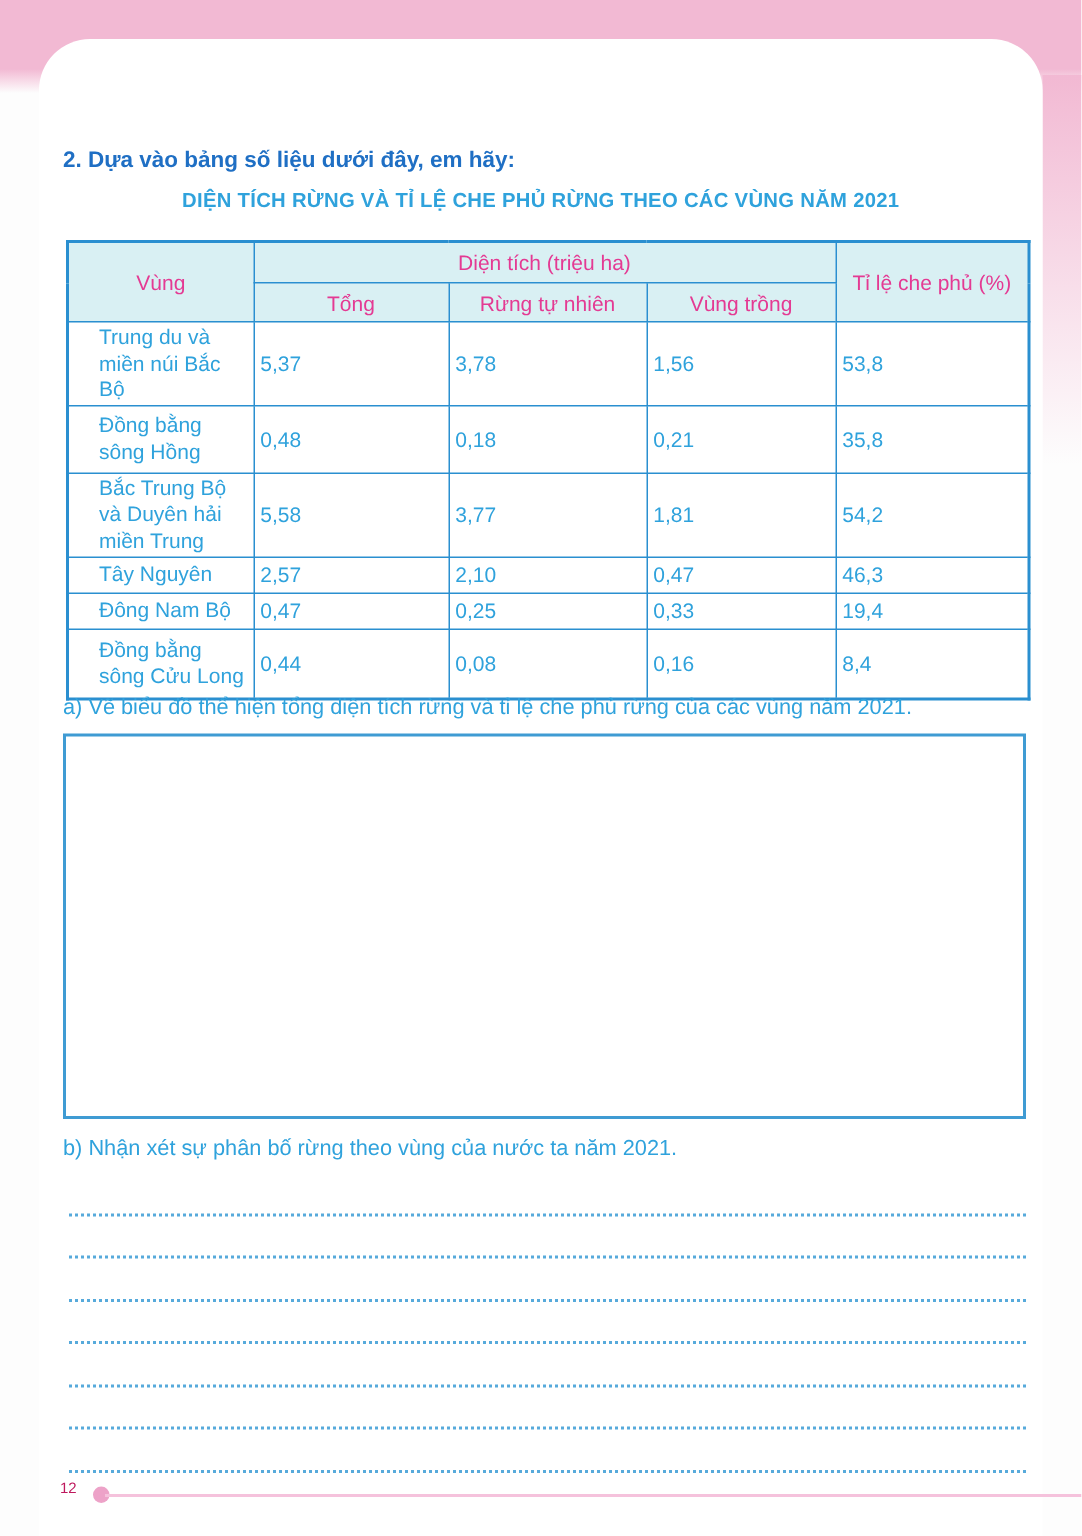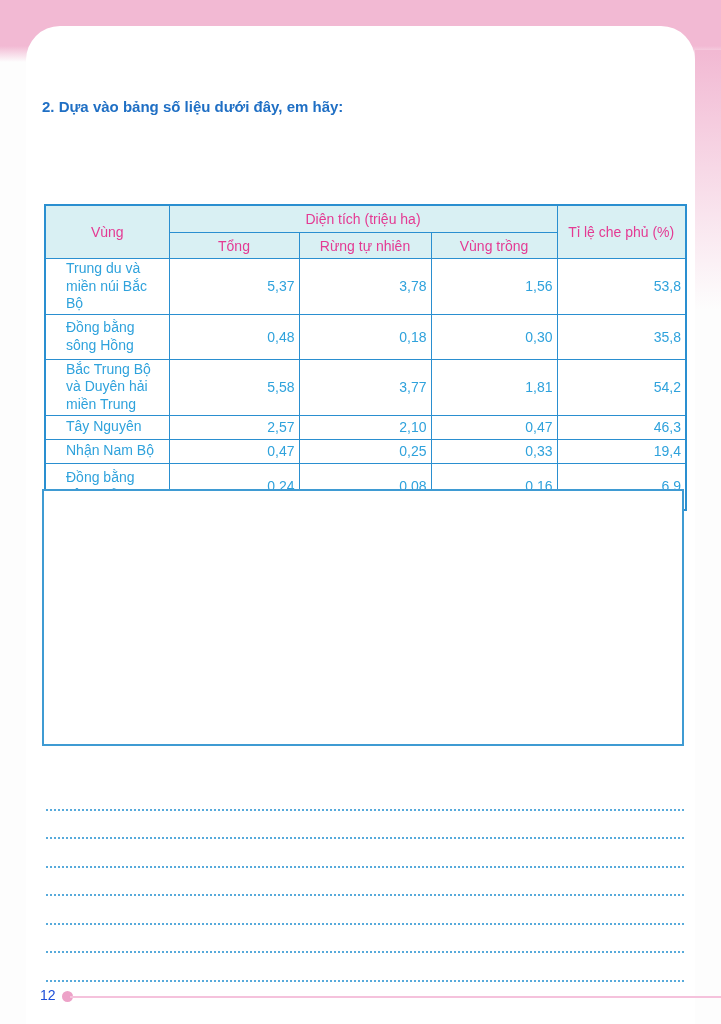--- a/index.html
+++ b/index.html
@@ -19,29 +19,29 @@
 
   
   .instruction{position:absolute;left:42px;top:86px;width:640px;
     color:#1f6fc4;font-weight:bold;font-size:15px;}
   .table-title{position:absolute;left:26px;top:114px;width:669px;text-align:center;
     color:#2fa2dc;font-weight:bold;font-size:13.5px;letter-spacing:.2px;}
 
   
   table.forest{position:absolute;left:44px;top:148px;width:641px;
     border-collapse:collapse;table-layout:fixed;
-    font-size:14px;color:#2fa2dc;margin-top:44px;}
+    font-size:14px;color:#2fa2dc;}
   table.forest th,table.forest td{border:1.5px solid #2a8fd0;padding:1px 4px;}
   table.forest{border:2px solid #2a8fd0;}
   table.forest thead th{
     background:#d9f0f3;color:#e43a93;font-weight:normal;text-align:center;
     font-size:14px;}
   table.forest thead tr:nth-child(1) th{height:24px;}
   table.forest thead tr:nth-child(2) th{height:23px;}
-  table.forest td{text-align:right;background:#ffffff;}
+  table.forest td{text-align:left;background:#ffffff;}
   table.forest td.region{text-align:left;padding-left:20px;line-height:1.25;}
   tbody tr:nth-child(1){height:45px;}
   tbody tr:nth-child(2){height:45px;}
   tbody tr:nth-child(3){height:56px;}
   tbody tr:nth-child(4){height:24px;}
   tbody tr:nth-child(5){height:24px;}
   tbody tr:nth-child(6){height:47px;}
 
   
   .task-a{position:absolute;left:42px;top:452px;width:650px;
@@ -50,36 +50,37 @@
     border:2px solid #3f9bd3;background:#ffffff;}
   .task-b{position:absolute;left:42px;top:746px;width:650px;
     color:#2fa2dc;font-size:14.5px;}
 
   
   .answer-lines{position:absolute;left:46px;top:770px;width:638px;}
   .answer-line{height:26.5px;border-bottom:2px dotted #57aadb;}
 
   
   .page-number{position:absolute;left:40px;top:975px;
-    color:#1d4ed8;font-size:14px;}
+    color:#be185d;font-size:10px;}
   .footer-dot{position:absolute;left:62px;top:979px;width:11px;height:11px;
     border-radius:50%;background:#eda2c8;}
   .footer-rule{position:absolute;left:70px;top:983.5px;width:651px;height:2px;
     background:#f5c2dc;}
 </style>
 </head>
 <body>
 
 <div class="pink-backdrop"></div>
 <div class="pink-right"></div>
 <div class="sheet"></div>
 
 <div class="content">
 
   <div class="instruction">2. Dựa vào bảng số liệu dưới đây, em hãy:</div>
+  <div class="table-title">DIỆN TÍCH RỪNG VÀ TỈ LỆ CHE PHỦ RỪNG THEO CÁC VÙNG NĂM 2021</div>
 
   <table class="forest">
     <colgroup>
       <col style="width:124px">
         <col style="width:130px">
         <col style="width:132px">
         <col style="width:126px">
         <col style="width:129px">
     </colgroup>
     <thead>
@@ -99,57 +100,59 @@
         <td class="region">Trung du và miền núi Bắc Bộ</td>
         <td>5,37</td>
         <td>3,78</td>
         <td>1,56</td>
         <td>53,8</td>
       </tr>
       <tr>
         <td class="region">Đồng bằng sông Hồng</td>
         <td>0,48</td>
         <td>0,18</td>
-        <td>0,30</td>
+        <td>0,21</td>
         <td>35,8</td>
       </tr>
       <tr>
         <td class="region">Bắc Trung Bộ và Duyên hải miền Trung</td>
         <td>5,58</td>
         <td>3,77</td>
         <td>1,81</td>
         <td>54,2</td>
       </tr>
       <tr>
         <td class="region">Tây Nguyên</td>
         <td>2,57</td>
         <td>2,10</td>
         <td>0,47</td>
         <td>46,3</td>
       </tr>
       <tr>
-        <td class="region">Nhận Nam Bộ</td>
+        <td class="region">Đông Nam Bộ</td>
         <td>0,47</td>
         <td>0,25</td>
         <td>0,33</td>
         <td>19,4</td>
       </tr>
       <tr>
         <td class="region">Đồng bằng sông Cửu Long</td>
-        <td>0,24</td>
+        <td>0,44</td>
         <td>0,08</td>
         <td>0,16</td>
-        <td>6,9</td>
+        <td>8,4</td>
       </tr>
     </tbody>
   </table>
 
+  <div class="task-a">a) Vẽ biểu đồ thể hiện tổng diện tích rừng và tỉ lệ che phủ rừng của các vùng năm 2021.</div>
 
   <div class="chart-box"></div>
 
+  <div class="task-b">b) Nhận xét sự phân bố rừng theo vùng của nước ta năm 2021.</div>
 
   <div class="answer-lines">
     <div class="answer-line"></div>
     <div class="answer-line"></div>
     <div class="answer-line"></div>
     <div class="answer-line"></div>
     <div class="answer-line"></div>
     <div class="answer-line"></div>
     <div class="answer-line"></div>
   </div>

